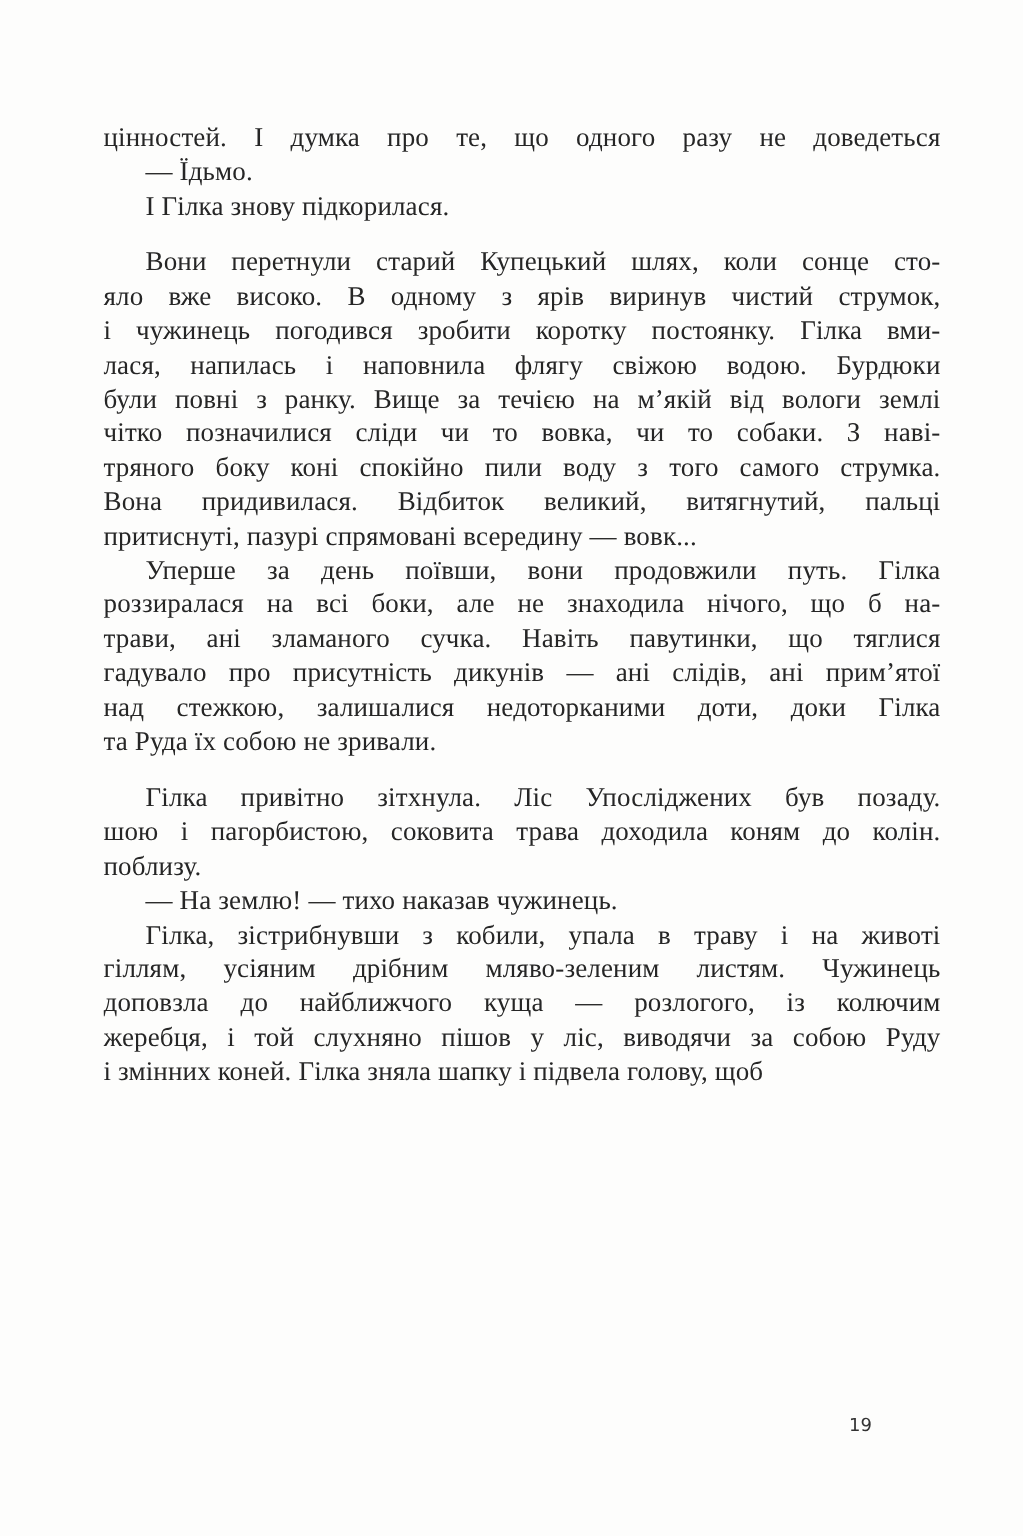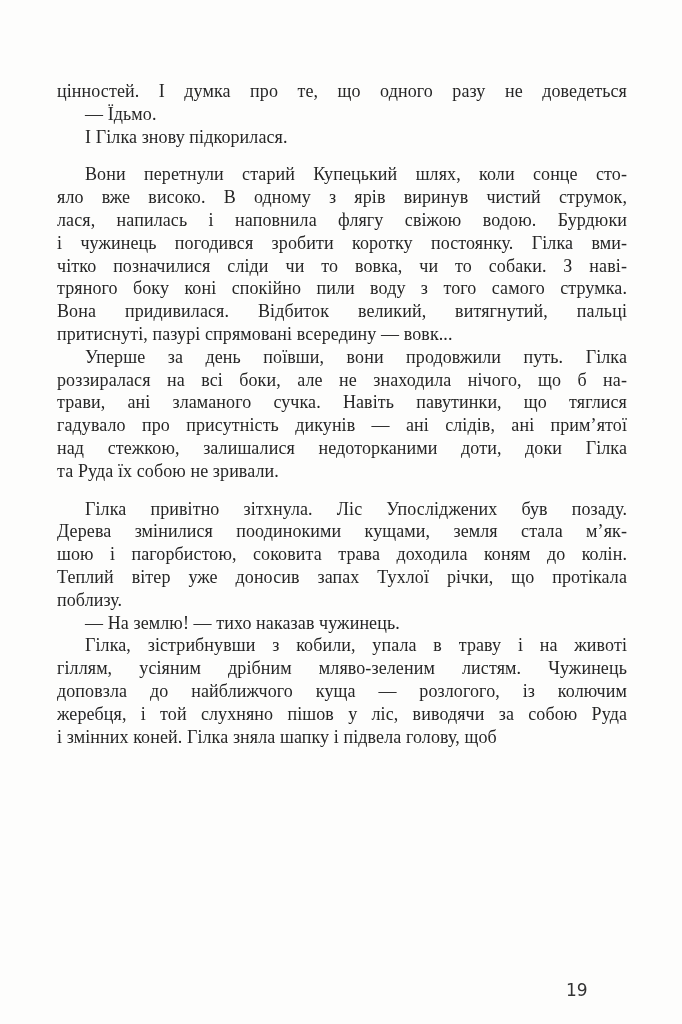--- a/index.html
+++ b/index.html
@@ -33,34 +33,35 @@
     margin-top: 15px;
   }
   .line {
     font-size: 18px;
     line-height: 22.8px;
     height: 22.8px;
     white-space: normal;
     overflow: hidden;
     text-align: left;
     letter-spacing: 0.1px;
+    margin-left: 12px;
   }
   .line.just {
     text-align: justify;
     text-align-last: justify;
   }
   .line.indent {
     padding-left: 28px;
   }
   .page-number {
     position: absolute;
     left: 566px;
-    top: 980px;
+    top: 940px;
     font-family: "DejaVu Sans", sans-serif;
-    font-size: 17px;
+    font-size: 12px;
     line-height: 20px;
     color: #333333;
   }
 </style>
 </head>
 <body>
 
 <div class="page">
   <div class="text-block" id="text-block">
       <div class="paragraph">
@@ -68,47 +69,46 @@
       </div>
       <div class="paragraph">
         <div class="line indent">— Їдьмо.</div>
       </div>
       <div class="paragraph">
         <div class="line indent">І Гілка знову підкорилася.</div>
       </div>
       <div class="paragraph scene-break">
         <div class="line just indent">Вони перетнули старий Купецький шлях, коли сонце сто-</div>
         <div class="line just">яло вже високо. В одному з ярів виринув чистий струмок,</div>
+        <div class="line just">і чужинець погодився зробити коротку постоянку. Гілка вми-</div>
         <div class="line just">лася, напилась і наповнила флягу свіжою водою. Бурдюки</div>
-        <div class="line just">і чужинець погодився зробити коротку постоянку. Гілка вми-</div>
+        <div class="line just">були повні з ранку. Вище за течією на м’якій від вологи землі</div>
         <div class="line just">чітко позначилися сліди чи то вовка, чи то собаки. З наві-</div>
         <div class="line just">тряного боку коні спокійно пили воду з того самого струмка.</div>
         <div class="line just">Вона придивилася. Відбиток великий, витягнутий, пальці</div>
         <div class="line">притиснуті, пазурі спрямовані всередину — вовк...</div>
       </div>
       <div class="paragraph">
         <div class="line just indent">Уперше за день поївши, вони продовжили путь. Гілка</div>
         <div class="line just">роззиралася на всі боки, але не знаходила нічого, що б на-</div>
         <div class="line just">трави, ані зламаного сучка. Навіть павутинки, що тяглися</div>
         <div class="line just">гадувало про присутність дикунів — ані слідів, ані прим’ятої</div>
         <div class="line just">над стежкою, залишалися недоторканими доти, доки Гілка</div>
         <div class="line">та Руда їх собою не зривали.</div>
       </div>
       <div class="paragraph scene-break">
         <div class="line just indent">Гілка привітно зітхнула. Ліс Упосліджених був позаду.</div>
-        <div class="line just">Дерева змінилися поодинокими кущами, земля стала м’як-</div>
         <div class="line just">шою і пагорбистою, соковита трава доходила коням до колін.</div>
-        <div class="line just">Теплий вітер уже доносив запах Тухлої річки, що протікала</div>
         <div class="line">поблизу.</div>
       </div>
       <div class="paragraph">
         <div class="line indent">— На землю! — тихо наказав чужинець.</div>
       </div>
       <div class="paragraph">
         <div class="line just indent">Гілка, зістрибнувши з кобили, упала в траву і на животі</div>
         <div class="line just">гіллям, усіяним дрібним мляво-зеленим листям. Чужинець</div>
         <div class="line just">доповзла до найближчого куща — розлогого, із колючим</div>
-        <div class="line just">жеребця, і той слухняно пішов у ліс, виводячи за собою Руда</div>
+        <div class="line just">жеребця, і той слухняно пішов у ліс, виводячи за собою Руду</div>
         <div class="line">і змінних коней. Гілка зняла шапку і підвела голову, щоб</div>
       </div>
     </div>
   <div class="page-number">19</div>
 </div>
 
 </body></html>

